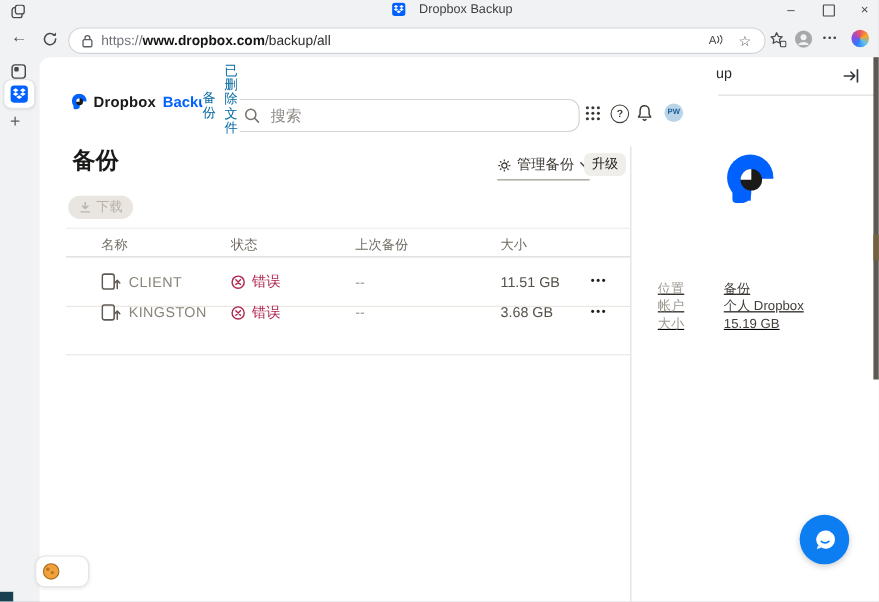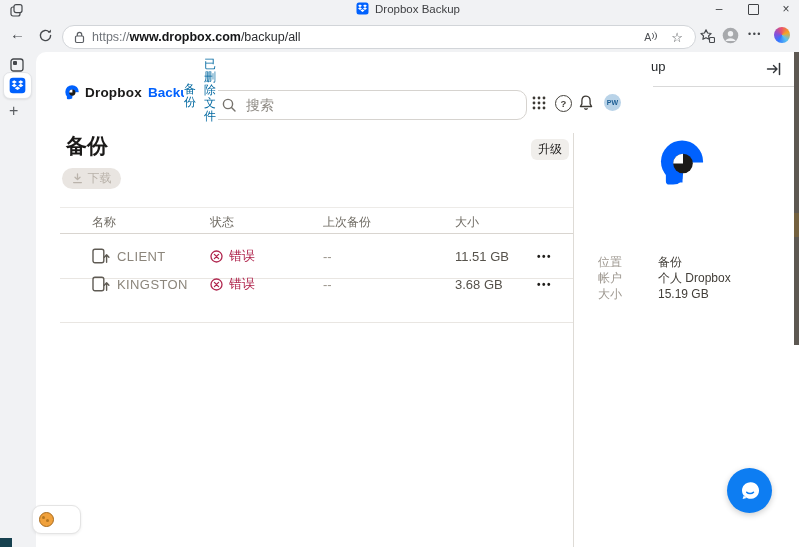--- a/index.html
+++ b/index.html
@@ -4,21 +4,21 @@
 <style>
   html,body{margin:0;padding:0;}
   body{font-family:"Liberation Sans", sans-serif; background:#d8dadd;}
   #screen{position:relative;width:799px;height:547px;background:#f1f2f4;overflow:hidden;
           box-shadow:0 0 0 1px #bfc2c6;}
   svg{display:block;}
 
   
   #titlebar{position:absolute;left:0;top:0;width:799px;height:20px;}
   #tb-tabactions{position:absolute;left:10px;top:4px;width:13px;height:13px;cursor:pointer;}
-  #tb-tab{position:absolute;left:356px;top:2px;display:flex;align-items:center;gap:6px;justify-content:center;}
+  #tb-tab{position:absolute;left:356px;top:2px;display:flex;align-items:center;gap:12px;justify-content:center;}
   #tb-title{font-size:11.5px;color:#3f4043;}
   .wc{position:absolute;top:0;width:18px;height:18px;display:flex;align-items:center;justify-content:center;
       font-size:12px;color:#404245;cursor:pointer;}
   #wc-min{left:710px;} #wc-max{left:744px;} #wc-close{left:777px;}
   #wc-max .sq{width:9px;height:9px;border:1.2px solid #404245;border-radius:1px;}
 
   
   #toolbar{position:absolute;left:0;top:20px;width:799px;height:32px;}
   #nav-back{position:absolute;left:10px;top:5px;font-size:15px;color:#45484c;cursor:pointer;}
   #nav-refresh{position:absolute;left:38px;top:8px;cursor:pointer;}
@@ -68,21 +68,21 @@
   #hd-bell{position:absolute;left:542px;top:42px;cursor:pointer;}
   #hd-avatar{position:absolute;left:568px;top:42px;width:17px;height:17px;border-radius:50%;background:#b9d3e8;
      display:flex;align-items:center;justify-content:center;font-size:7px;font-weight:bold;color:#1c5d94;cursor:pointer;}
 
   #pg-title{position:absolute;left:30px;top:80px;font-size:21px;font-weight:600;color:#1a1918;}
   #manage{position:absolute;left:416px;top:89px;display:flex;align-items:center;gap:5px;cursor:pointer;
      border-bottom:1px solid #918c85;padding-bottom:4px;}
   #manage .lbl{font-size:13px;color:#3d3a34;}
   #upgrade{position:absolute;left:495px;top:87px;width:38px;height:21px;background:#f0eeeb;border-radius:6px;
      display:flex;align-items:center;justify-content:center;font-size:12px;color:#1a1918;cursor:pointer;}
-  #download{position:absolute;left:26px;top:116px;width:59px;height:21px;background:#e9e5e1;border-radius:11px;
+  #download{position:absolute;left:26px;top:126px;width:59px;height:21px;background:#e9e5e1;border-radius:11px;
      display:flex;align-items:center;justify-content:center;gap:5px;font-size:12px;color:#b9b2aa;cursor:default;}
 
   .hline{position:absolute;left:24px;width:513px;height:1px;}
   #tl-top{top:155px;background:#edebe8;}
   #tl-head{top:181px;background:#d9d5d0;}
   #tl-r1{top:226px;background:#e9e6e2;}
   #tl-r2{top:270px;background:#e9e6e2;}
 
   #thead{position:absolute;left:24px;top:156px;width:513px;height:25px;font-size:12px;color:#6f6b63;}
   #thead span{position:absolute;top:6px;}
@@ -97,21 +97,21 @@
   .cell-size{left:395px;font-size:13px;color:#56524b;}
   .cell-menu{left:477px;font-size:10px;font-weight:bold;letter-spacing:1.5px;color:#1f1d1a;cursor:pointer;}
 
   
   #panel-divider{position:absolute;left:573px;top:133px;width:1px;height:414px;background:#dedbd6;}
   #panel-header-text{position:absolute;left:651px;top:59px;font-size:13px;color:#26292c;}
   #panel-collapse{position:absolute;left:766px;top:62px;cursor:pointer;}
   #panel-hline{position:absolute;left:653px;top:86px;width:144px;height:1px;background:#d9d9d9;}
   #panel-logo{position:absolute;left:660px;top:140px;}
   #panel-details{position:absolute;left:598px;top:254px;font-size:12px;line-height:16px;}
-  #panel-details .drow{display:flex;}
+  #panel-details .drow{display:flex;text-decoration:underline;}
   #panel-details .dl{width:60px;color:#9d978f;}
   #panel-details .dv{color:#423e38;}
 
   
   #edge-sliver{position:absolute;left:794px;top:52px;width:5px;height:293px;background:#5d5852;z-index:5;}
   #edge-sliver .brown{position:absolute;left:0;top:161px;width:5px;height:24px;background:#74613f;}
 
   
   #chat-fab{position:absolute;left:727px;top:468px;width:45px;height:45px;border-radius:50%;background:#0d7df2;
      display:flex;align-items:center;justify-content:center;cursor:pointer;box-shadow:0 2px 6px rgba(0,0,0,.2);z-index:4;}
@@ -257,20 +257,32 @@
     <span id="hd-bell">
       <svg width="16" height="17" viewBox="0 0 16 17">
           <path d="M8 2.2c-2.7 0-4.1 1.9-4.1 4.5v3.2L2.4 12.5h11.2L12.1 9.9V6.7c0-2.6-1.4-4.5-4.1-4.5z" fill="none" stroke="#3b3833" stroke-width="1.3" stroke-linejoin="round"></path>
           <path d="M6.5 14.2a1.6 1.6 0 0 0 3 0" fill="none" stroke="#3b3833" stroke-width="1.3"></path>
         </svg>
     </span>
     <span id="hd-avatar">PW</span>
 
     <div id="pg-title">备份</div>
 
+    <div id="manage">
+      <svg width="13" height="13" viewBox="0 0 13 13">
+          <g stroke="#44413b" fill="none" stroke-width="1.2">
+            <circle cx="6.5" cy="6.5" r="2.3"></circle>
+            <path d="M6.5 1v1.7M6.5 10.3V12M1 6.5h1.7M10.3 6.5H12M2.6 2.6l1.2 1.2M9.2 9.2l1.2 1.2M10.4 2.6 9.2 3.8M3.8 9.2 2.6 10.4"></path>
+          </g>
+        </svg>
+      <span class="lbl">管理备份</span>
+      <svg width="9" height="6" viewBox="0 0 9 6">
+          <path d="M1 1l3.5 3.5L8 1" fill="none" stroke="#44413b" stroke-width="1.3" stroke-linecap="round"></path>
+        </svg>
+    </div>
 
     <div id="upgrade">升级</div>
 
     <div id="download">
       <svg width="11" height="11" viewBox="0 0 11 11">
           <path d="M5.5 1v5.4M3 4.2l2.5 2.4L8 4.2" fill="none" stroke="#bab3ab" stroke-width="1.3" stroke-linecap="round" stroke-linejoin="round"></path>
           <path d="M1.6 9.6h7.8" stroke="#bab3ab" stroke-width="1.3" stroke-linecap="round"></path>
         </svg>
       <span>下载</span>
     </div>

